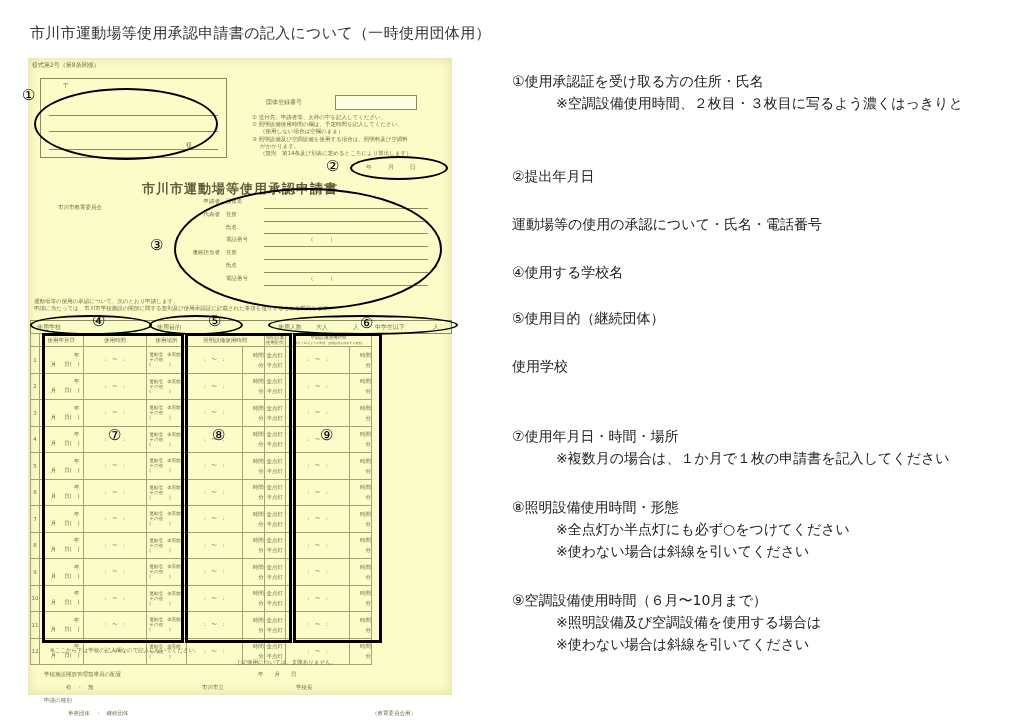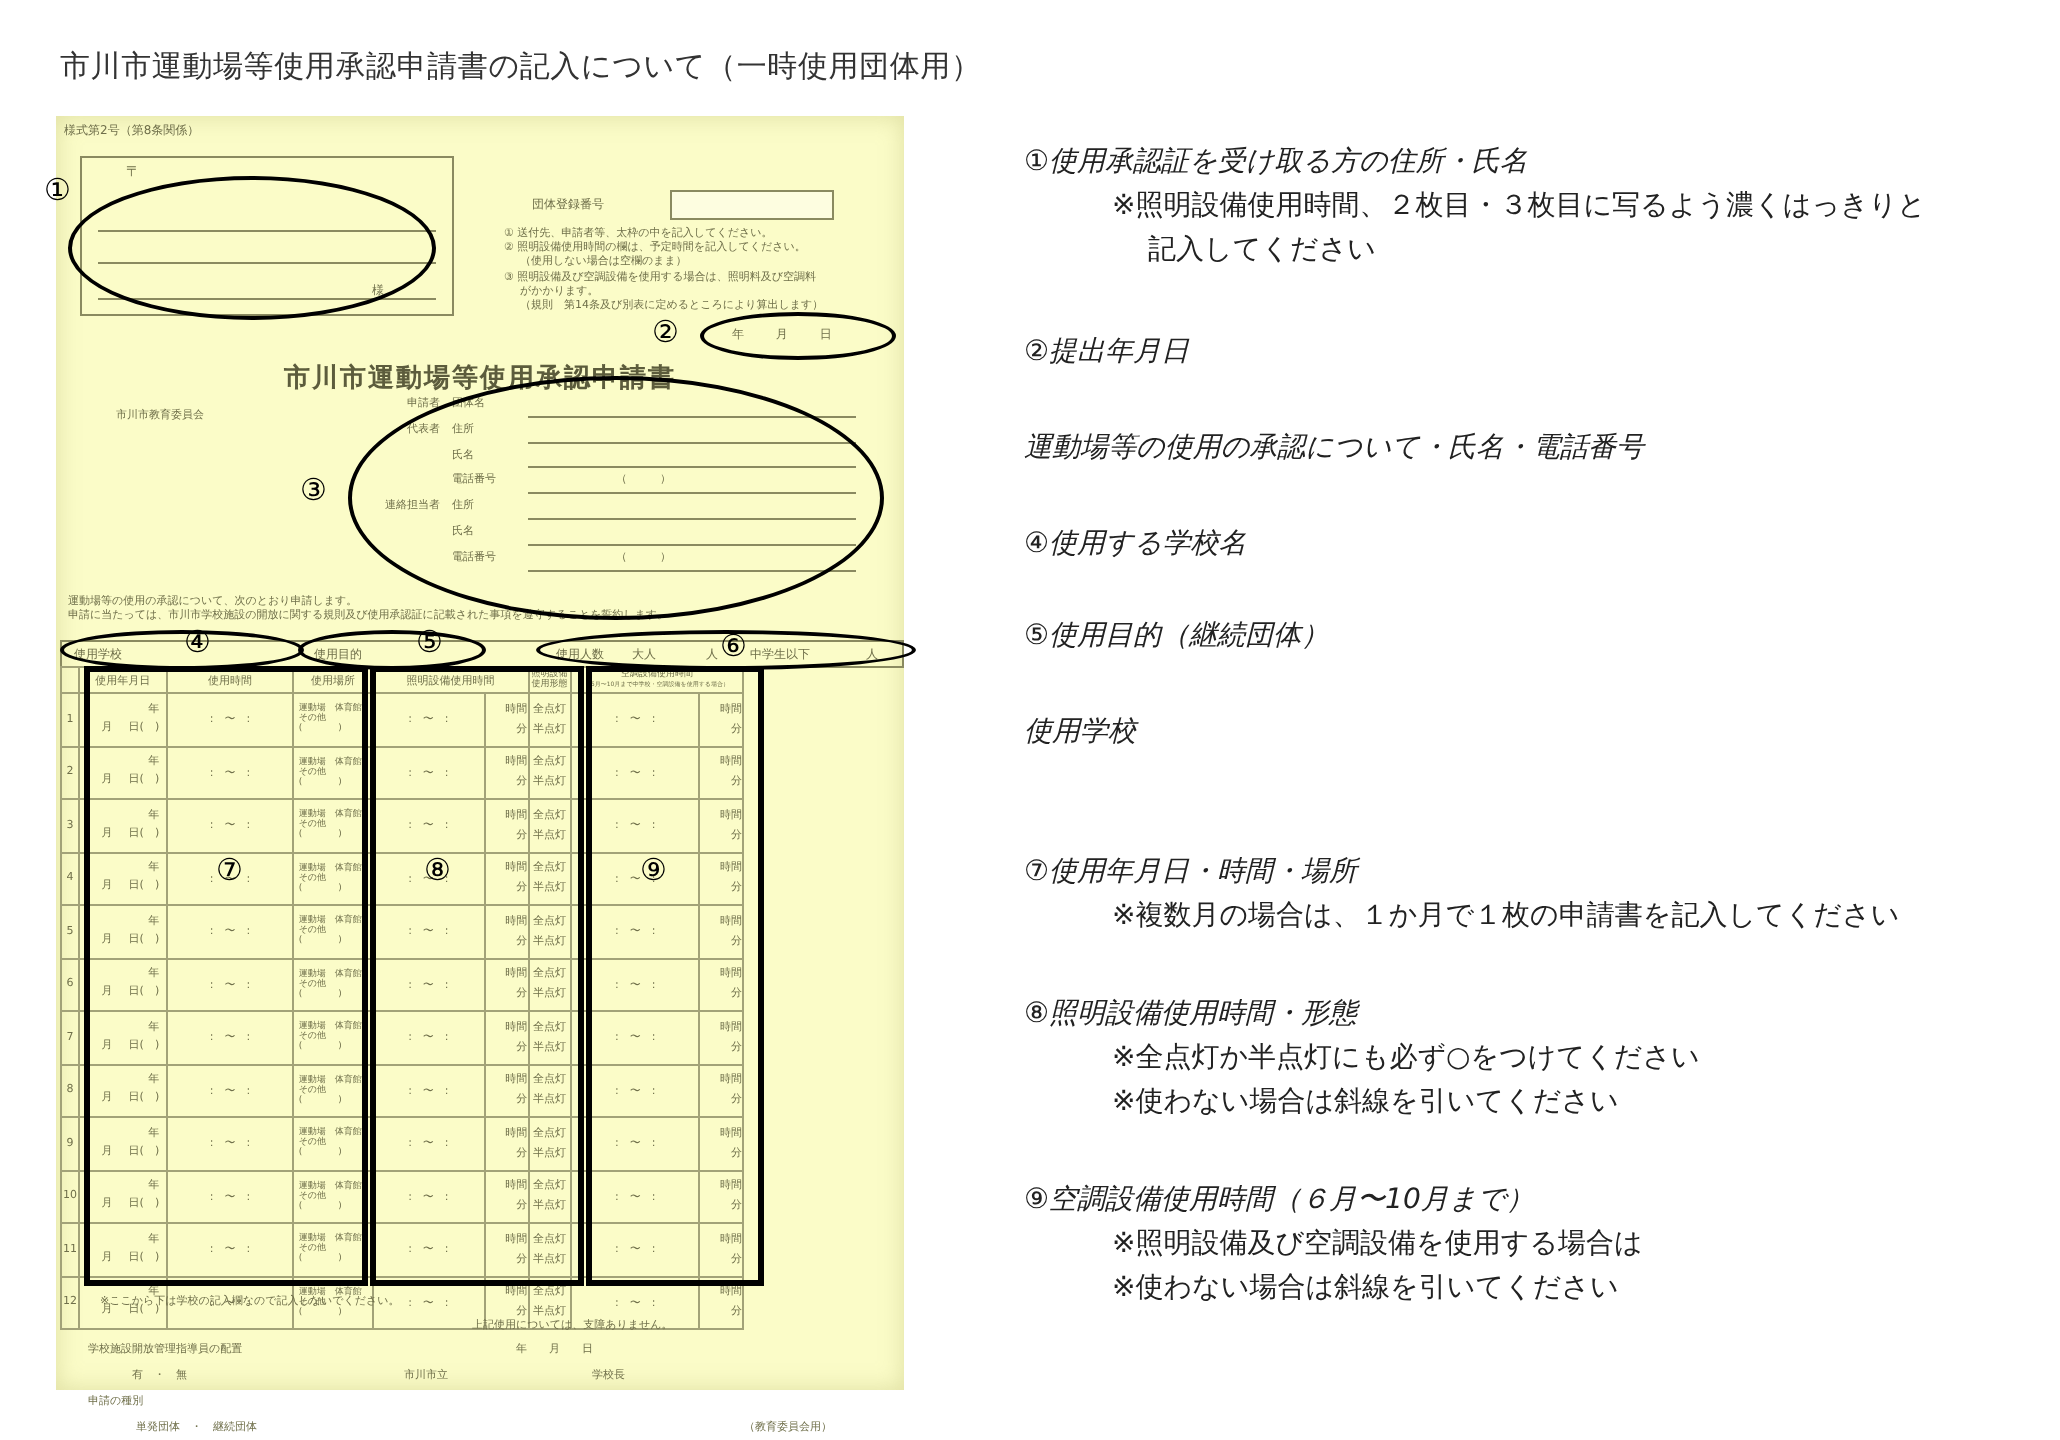--- a/index.html
+++ b/index.html
@@ -36,21 +36,21 @@
   .bl{position:absolute;border:3px solid #000;}
   .footer{position:absolute;font-size:5.5px;}
   
   .ellipse{position:absolute;border:2px solid #000;border-radius:50%;}
   .mark{position:absolute;font-size:15px;color:#000 !important;background:transparent;line-height:1;font-family:"DejaVu Serif",serif;}
   
   .instr{position:absolute;left:512px;top:70px;width:510px;font-size:14px;color:#222;}
   .instr .item{position:absolute;left:0;}
   .instr .sub{display:block;padding-left:44px;line-height:22px;}
   .instr .sub2{display:block;padding-left:62px;line-height:22px;}
-  .instr .head{display:block;line-height:22px;font-style:italic;}
+  .instr .head{display:block;line-height:22px;}
 </style>
 </head>
 <body>
 
 <div class="page-title">市川市運動場等使用承認申請書の記入について（一時使用団体用）</div>
 
 <div class="paper">
   <div class="form-no">様式第2号（第8条関係）</div>
 
   <div class="addr-box">
@@ -309,22 +309,21 @@
 <span class="mark" style="left:92px;top:314px">④</span>
 <span class="mark" style="left:208px;top:314px">⑤</span>
 <span class="mark" style="left:360px;top:316px">⑥</span>
 <span class="mark" style="left:108px;top:428px">⑦</span>
 <span class="mark" style="left:212px;top:428px">⑧</span>
 <span class="mark" style="left:320px;top:428px">⑨</span>
 
 <div class="instr">
   <div class="item" style="top:0px">
     <span class="head">①使用承認証を受け取る方の住所・氏名</span>
-    <span class="sub">※照明設備使用時間、２枚目・３枚目に写るよう濃くはっきりと</span>
-    <span class="sub2">記入してください</span>
+    <span class="sub">※空調設備使用時間、２枚目・３枚目に写るよう濃くはっきりと</span>
   </div>
   <div class="item" style="top:95px">
     <span class="head">②提出年月日</span>
   </div>
   <div class="item" style="top:143px">
     <span class="head">運動場等の使用の承認について・氏名・電話番号</span>
   </div>
   <div class="item" style="top:191px">
     <span class="head">④使用する学校名</span>
   </div>

